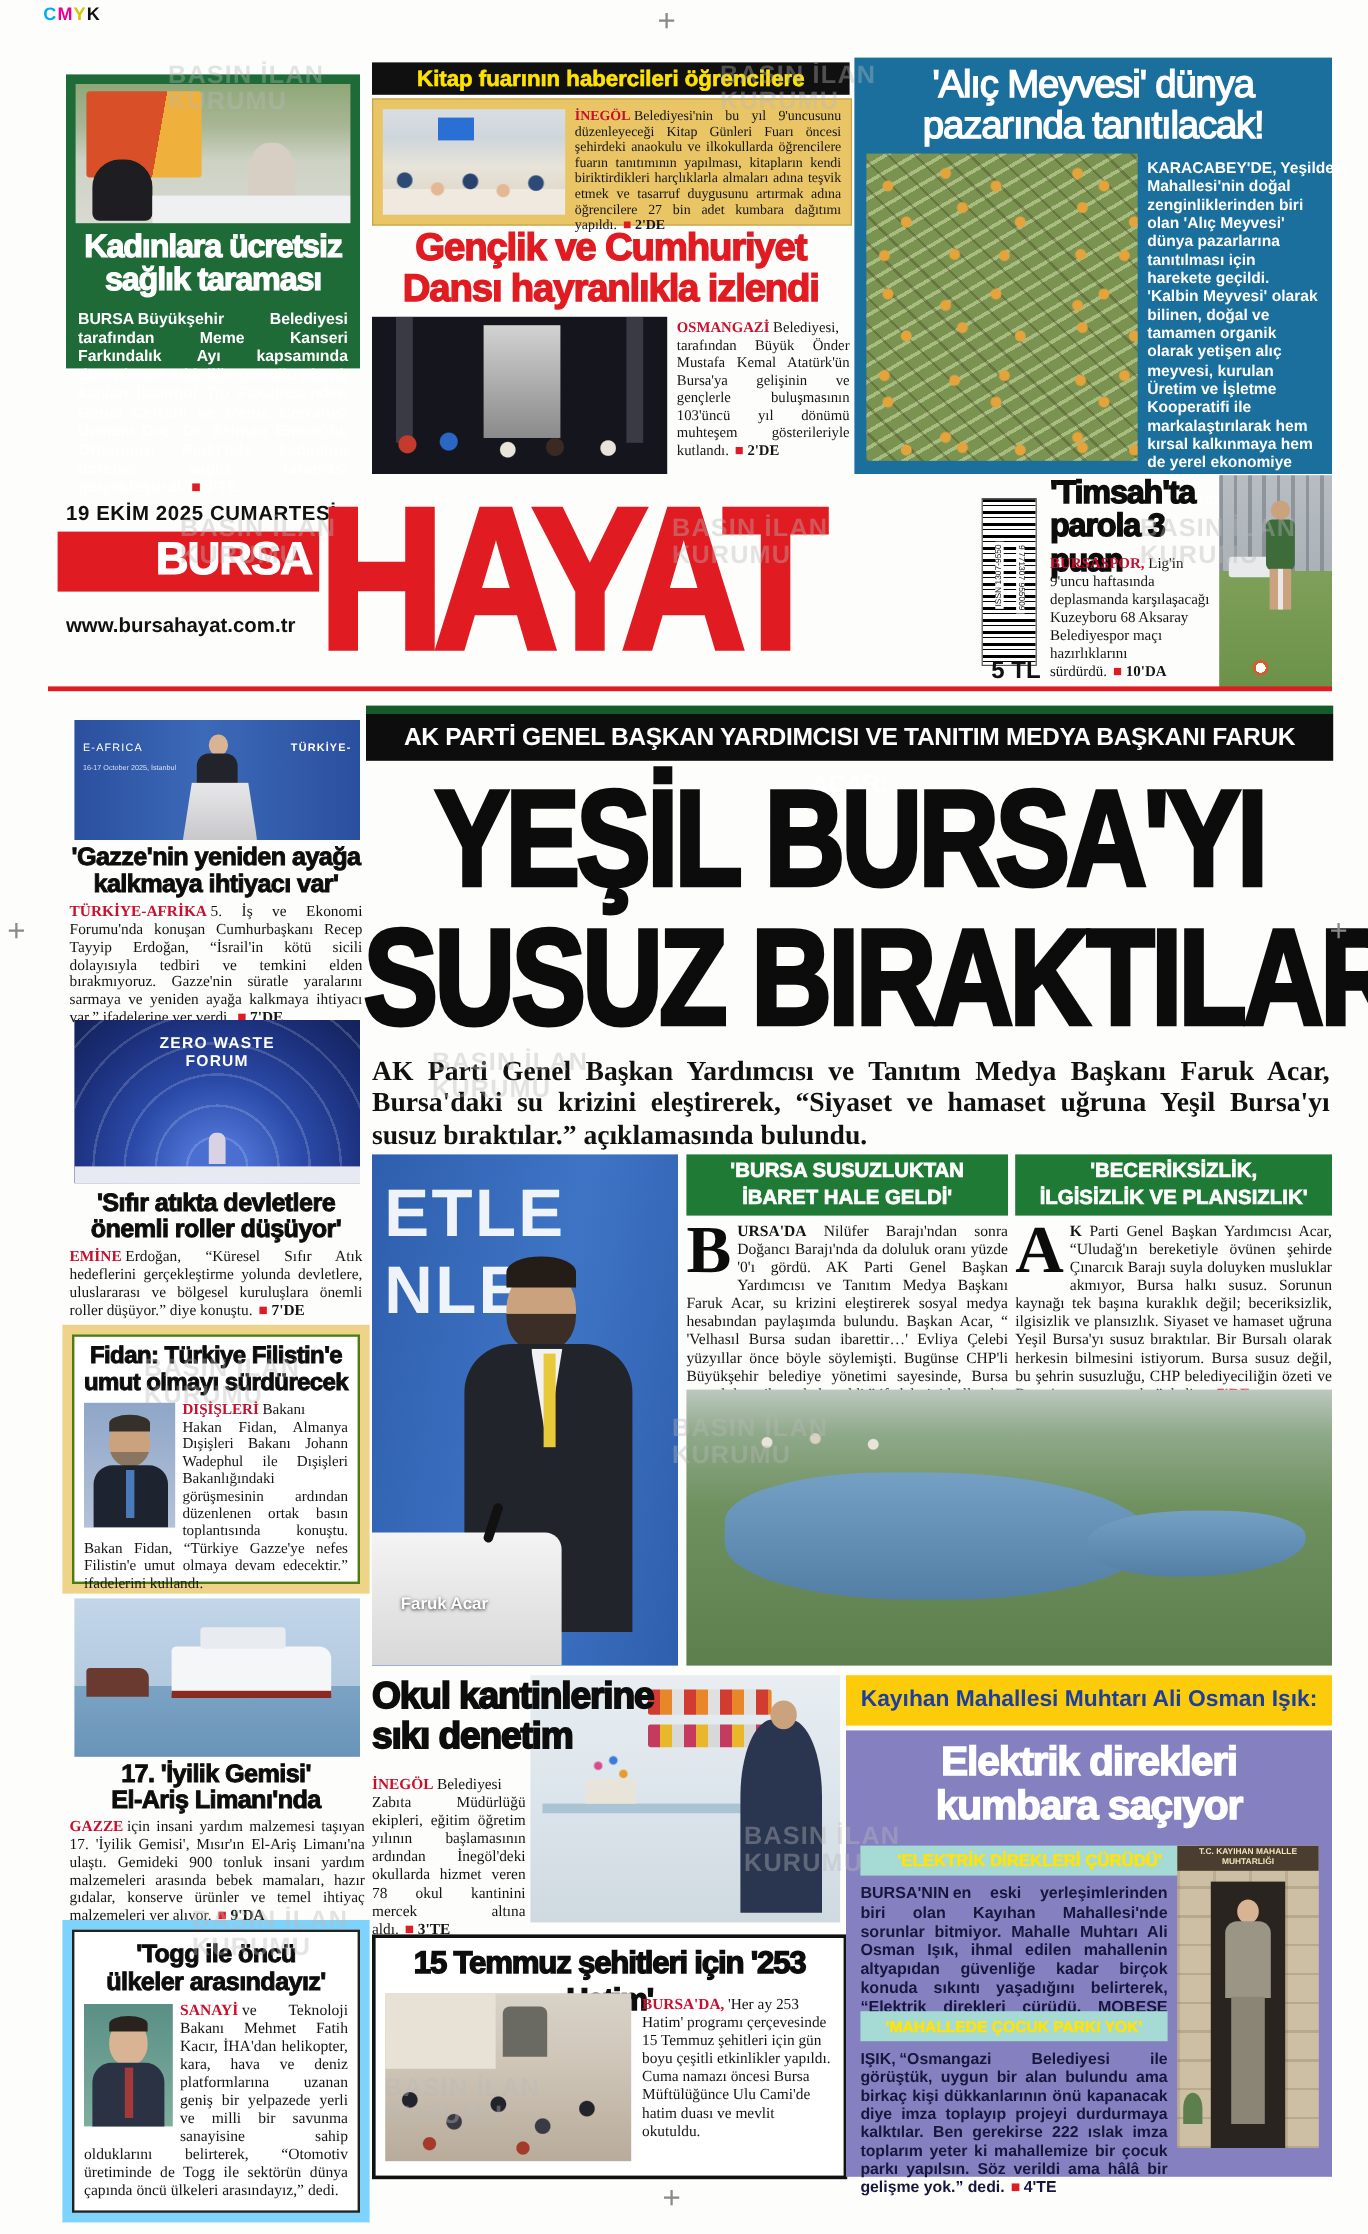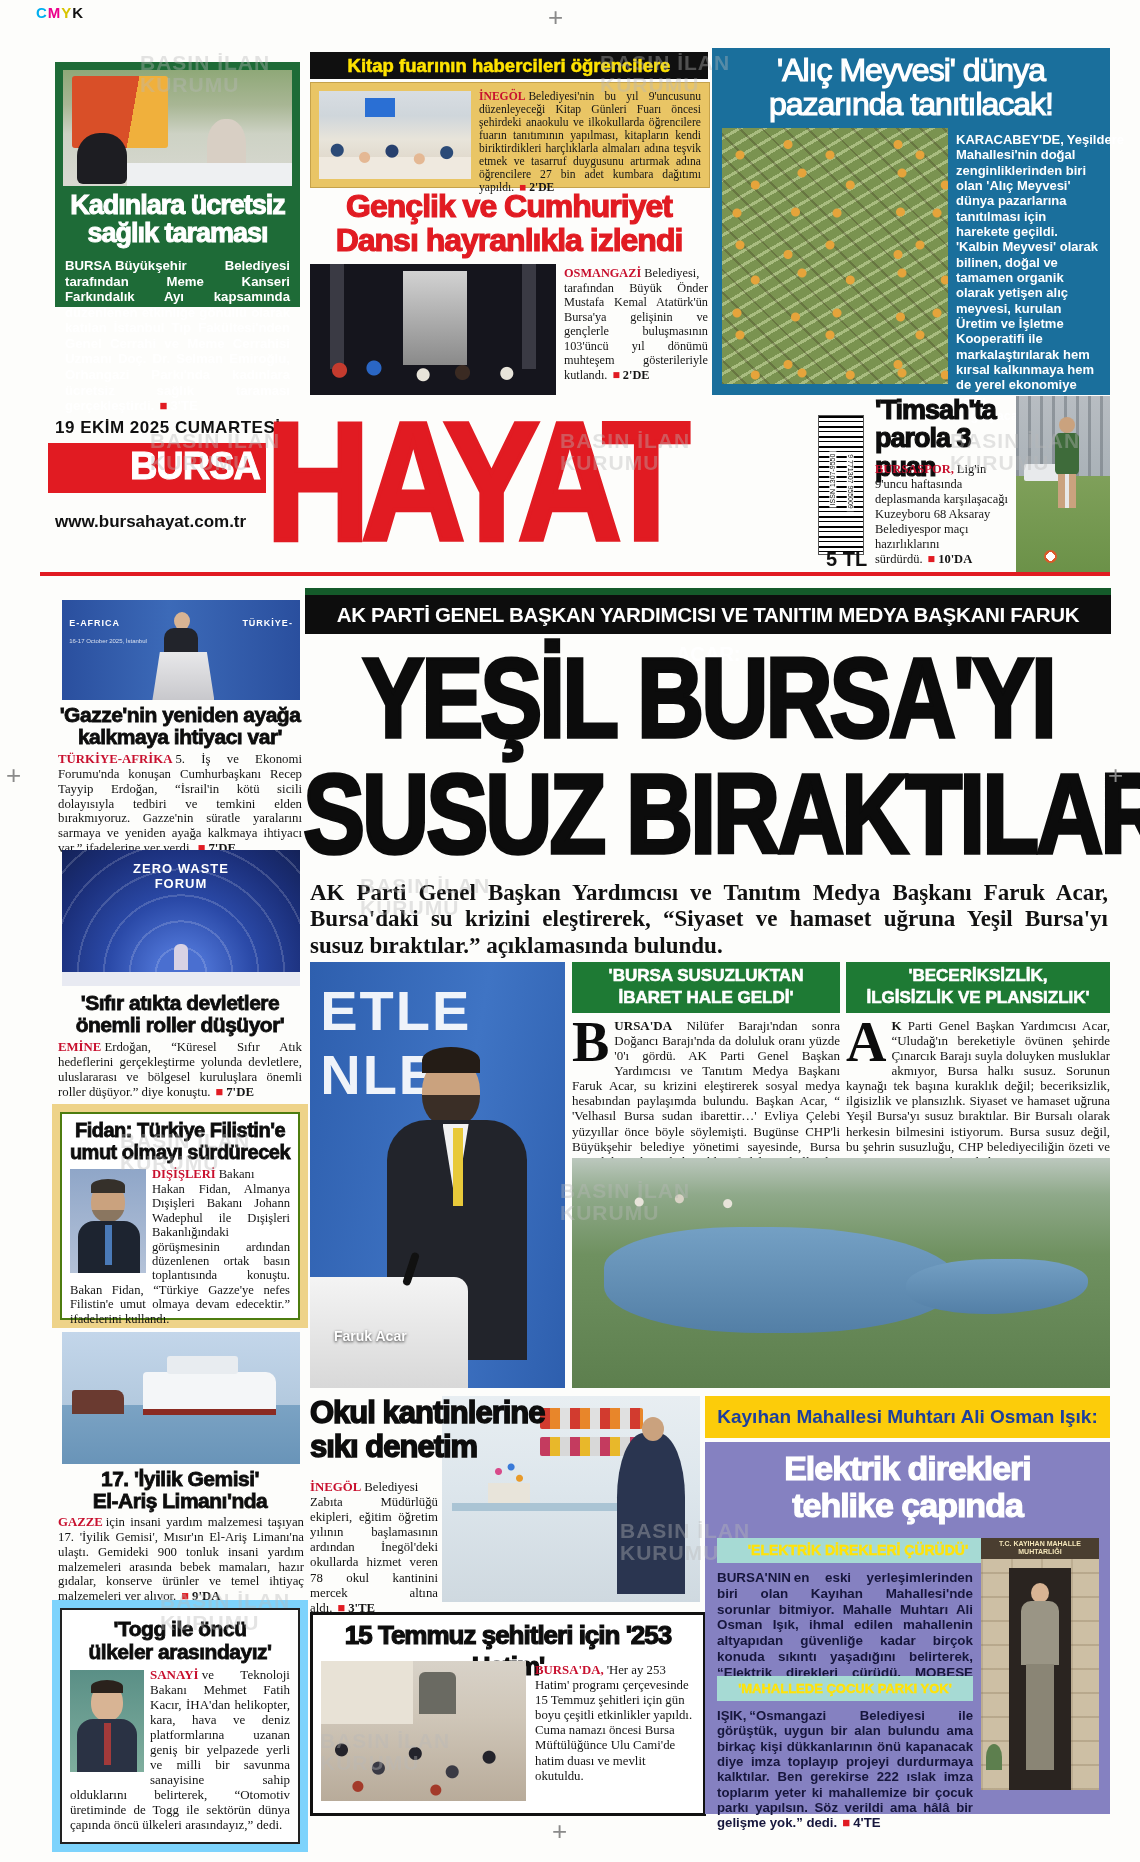--- a/index.html
+++ b/index.html
@@ -208,21 +208,21 @@
   <span class="dropcap">A</span><span style="font-weight:bold">K</span> <span>Parti Genel Başkan Yardımcısı Acar, “Uludağ'ın bereketiyle övünen şehirde Çınarcık Barajı suyla doluyken musluklar akmıyor, Bursa halkı susuz. Sorunun kaynağı tek başına kuraklık değil; beceriksizlik, ilgisizlik ve plansızlık. Siyaset ve hamaset uğruna Yeşil Bursa'yı susuz bıraktılar. Bir Bursalı olarak herkesin bilmesini istiyorum. Bursa susuz değil, bu şehrin susuzluğu, CHP belediyeciliğin özeti ve Bursa'ya yansımasıdır.” dedi.</span><span class="sq">■</span><span class="ref" style="color:#e11b22">7'DE</span>
 </div>
 
 <div class="photo z2" style="left:572px;top:1158px;width:538px;height:230px;background:linear-gradient(180deg,#bcc8be 0%,#8fa98a 16%,#6f9160 42%,#5d7f4e 100%)">
   <div class="pc" style="left:6%;top:30%;width:66%;height:46%;background:linear-gradient(180deg,#74a0c4,#537fa6);border-radius:42% 58% 52% 48%"></div>
   <div class="pc" style="right:4%;top:44%;width:34%;height:24%;background:linear-gradient(180deg,#74a0c4,#537fa6);border-radius:50% 40% 60% 45%"></div>
   <div class="pc" style="left:8%;top:12%;width:30%;height:14%;background-image:radial-gradient(circle at 15% 50%,#e8e4da 0 4px,transparent 5px),radial-gradient(circle at 40% 40%,#d8d2c4 0 4px,transparent 5px),radial-gradient(circle at 70% 55%,#e8e4da 0 4px,transparent 5px)"></div>
 </div>
 
 <div class="photo z2" style="left:62px;top:600px;width:238px;height:100px;background:linear-gradient(90deg,#2a4f9e 0%,#3c6ab8 45%,#2a4f9e 100%)">
-  <div class="pc" style="left:3%;top:18%;color:#fff;font-weight:bold;font-size:9px;letter-spacing:1px">E-AFRICA</div>
+  <div class="pc" style="left:3%;top:18%;color:#fff;font-weight:normal;font-size:9px;letter-spacing:1px">E-AFRICA</div>
   <div class="pc" style="right:3%;top:18%;color:#fff;font-weight:bold;font-size:9px;letter-spacing:1px">TÜRKİYE-</div>
   <div class="pc" style="left:3%;top:38%;color:rgba(255,255,255,.8);font-size:6px">16-17 October 2025, İstanbul</div>
   <div class="pc" style="left:47%;top:12%;width:16px;height:18px;background:#d8b494;border-radius:50%"></div>
   <div class="pc" style="left:43%;top:28%;width:34px;height:30px;background:#22242b;border-radius:10px 10px 0 0"></div>
   <div class="pc" style="left:38%;bottom:0;width:26%;height:48%;background:linear-gradient(180deg,#e8e8ea,#c8c8cc);clip-path:polygon(12% 0,88% 0,100% 100%,0 100%)"></div>
 </div>
 <div class="abs z2" style="left:52px;top:704px;width:256px;text-align:center;font-weight:bold;font-size:21px;line-height:1.06;letter-spacing:-.5px;color:#0d0d0d;-webkit-text-stroke:.8px #0d0d0d">
   <div>'Gazze'nin yeniden ayağa</div>
   <div>kalkmaya ihtiyacı var'</div>
 </div>
@@ -324,21 +324,21 @@
     <span class="lead">BURSA'DA,</span><span>'Her ay 253 Hatim' programı çerçevesinde 15 Temmuz şehitleri için gün boyu çeşitli etkinlikler yapıldı. Cuma namazı öncesi Bursa Müftülüğünce Ulu Cami'de hatim duası ve mevlit okutuldu.</span>
   </div>
 </div>
 
 <div class="abs z2" style="left:705px;top:1396px;width:405px;height:42px;background:#fccc0a;color:#1c3f9e;font-weight:bold;font-size:19px;text-align:center;line-height:42px">
   <span>Kayıhan Mahallesi Muhtarı Ali Osman Işık:</span>
 </div>
 <div class="abs z2" style="left:705px;top:1442px;width:405px;height:372px;background:#8581c1">
   <div style="margin-top:8px;text-align:center;color:#fff;font-weight:bold;font-size:34px;line-height:1.08;letter-spacing:-1px;-webkit-text-stroke:1.2px #fff">
     <div>Elektrik direkleri</div>
-    <div>tehlike çapında</div>
+    <div>kumbara saçıyor</div>
   </div>
   <div class="cyanbar" style="position:absolute;left:12px;top:96px;width:282px;height:25px">
     <span>'ELEKTRİK DİREKLERİ ÇÜRÜDÜ'</span>
   </div>
   <div class="justify" style="position:absolute;left:12px;top:128px;width:256px;color:#16163c;font-weight:bold;font-size:13.4px;line-height:1.18">
     <span style="padding-right:3px">BURSA'NIN</span><span>en eski yerleşimlerinden biri olan Kayıhan Mahallesi'nde sorunlar bitmiyor. Mahalle Muhtarı Ali Osman Işık, ihmal edilen mahallenin altyapıdan güvenliğe kadar birçok konuda sıkıntı yaşadığını belirterek, “Elektrik direkleri çürüdü, MOBESE kameraları takılmadı.” dedi.</span>
   </div>
   <div class="cyanbar" style="position:absolute;left:12px;top:234px;width:256px;height:25px;font-size:13px">
     <span>'MAHALLEDE ÇOCUK PARKI YOK'</span>
   </div>

